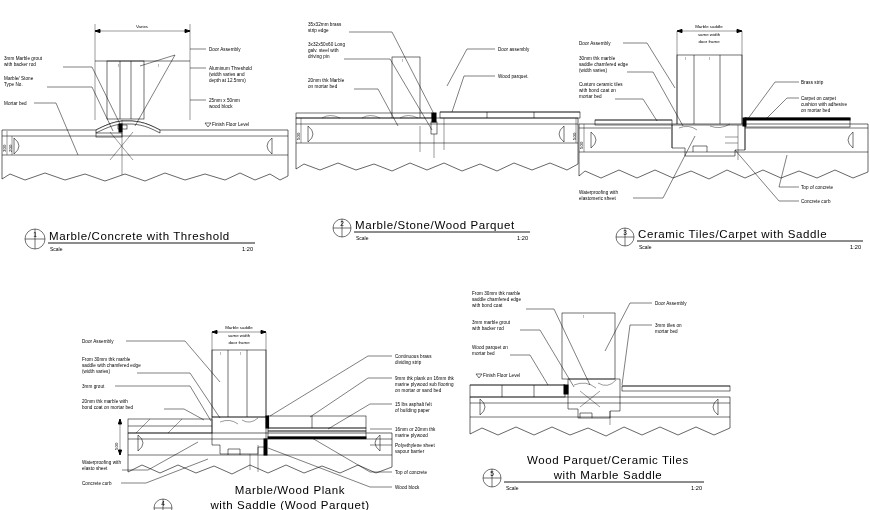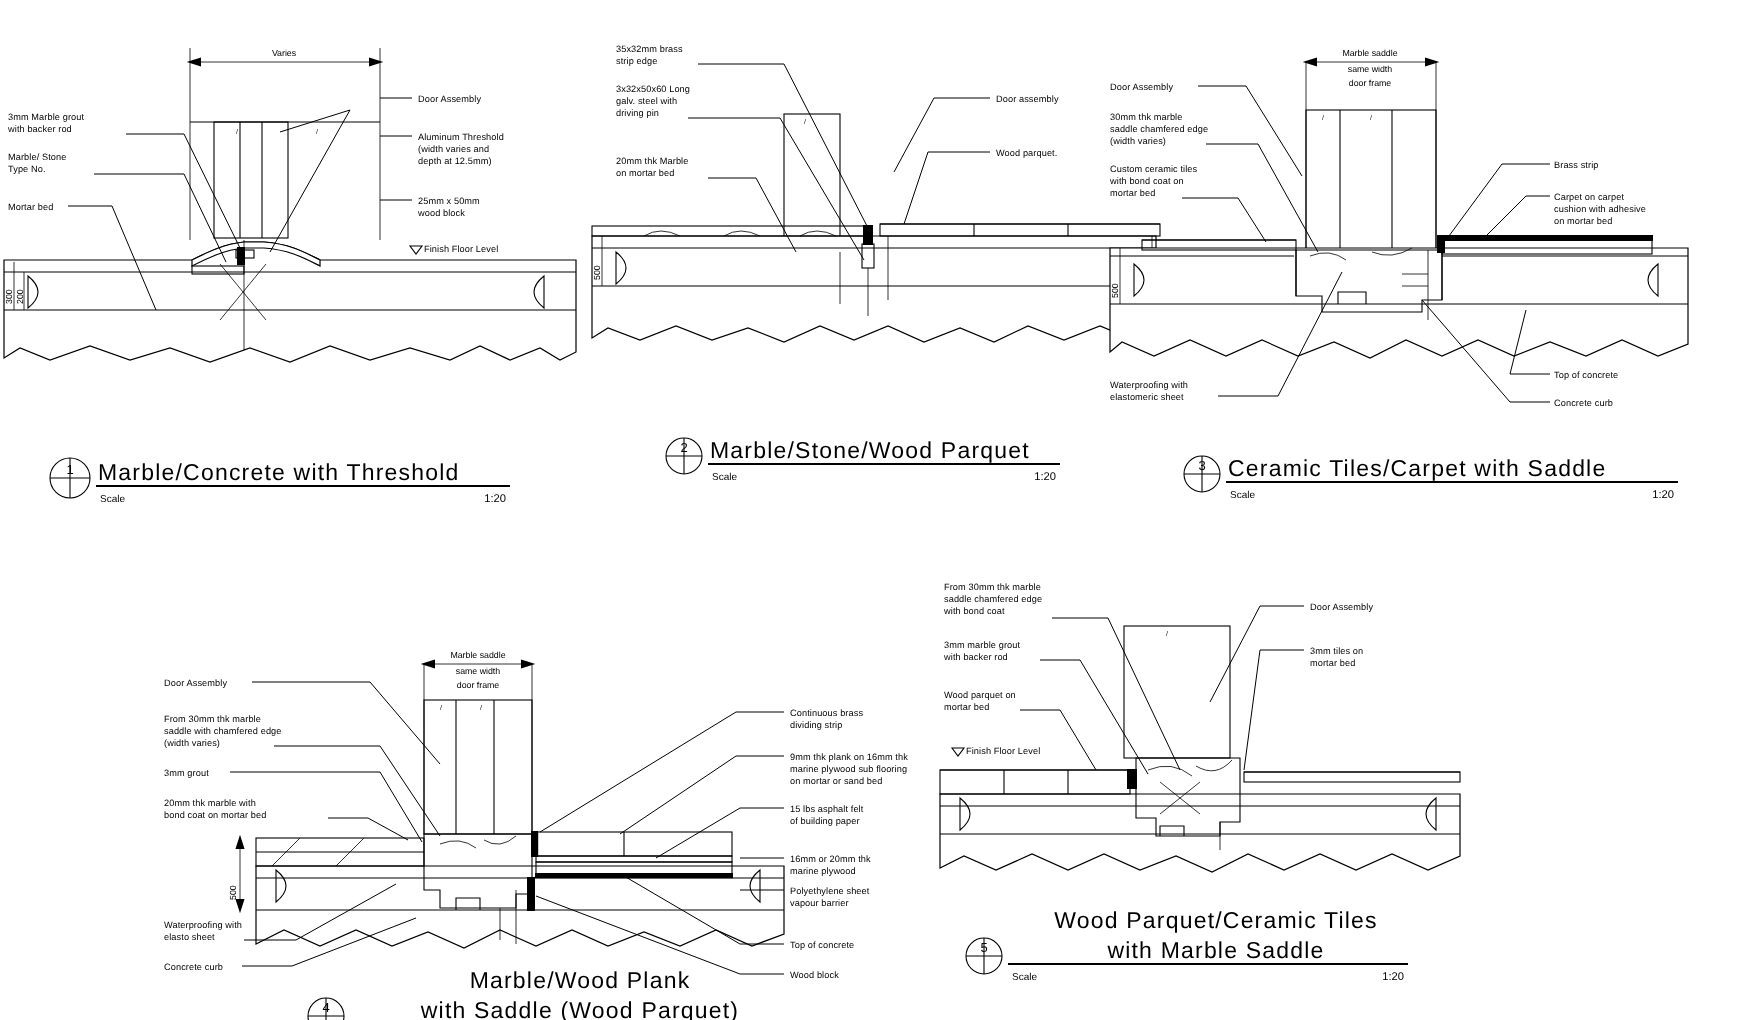--- a/index.html
+++ b/index.html
@@ -251,21 +251,21 @@
     <line class="ln" x1="50" y1="219" x2="50" y2="237"></line>
     <text class="num" x="50" y="226" text-anchor="middle">2</text>
     <text class="ttl" x="63" y="229">Marble/Stone/Wood  Parquet</text>
     <line class="ln-h" x1="62" y1="232" x2="238" y2="232"></line>
     <text class="ttl-sub" x="64" y="240">Scale</text>
     <text class="ttl-scale" x="236" y="240" text-anchor="end">1:20</text>
   </g>
 </svg>
 </div>
 
-<div class="detail" style="left:551px;top:0px;width:295px;height:260px;">
+<div class="detail" style="left:575px;top:0px;width:295px;height:260px;">
 <svg width="295" height="260" viewBox="0 0 295 260">
   <defs>
     <pattern id="concC" width="13" height="11" patternUnits="userSpaceOnUse">
       <rect width="13" height="11" fill="#fff"></rect>
       <circle cx="2" cy="3" r=".45" fill="#333"></circle>
             <circle cx="8" cy="1.5" r=".4" fill="#333"></circle>
       <circle cx="11" cy="7" r=".45" fill="#333"></circle>
             <circle cx="5" cy="8.5" r=".4" fill="#333"></circle>
       <path d="M6 4.2 l1.5 0 l-.75 -1.4 z" fill="#333"></path>
     </pattern>

